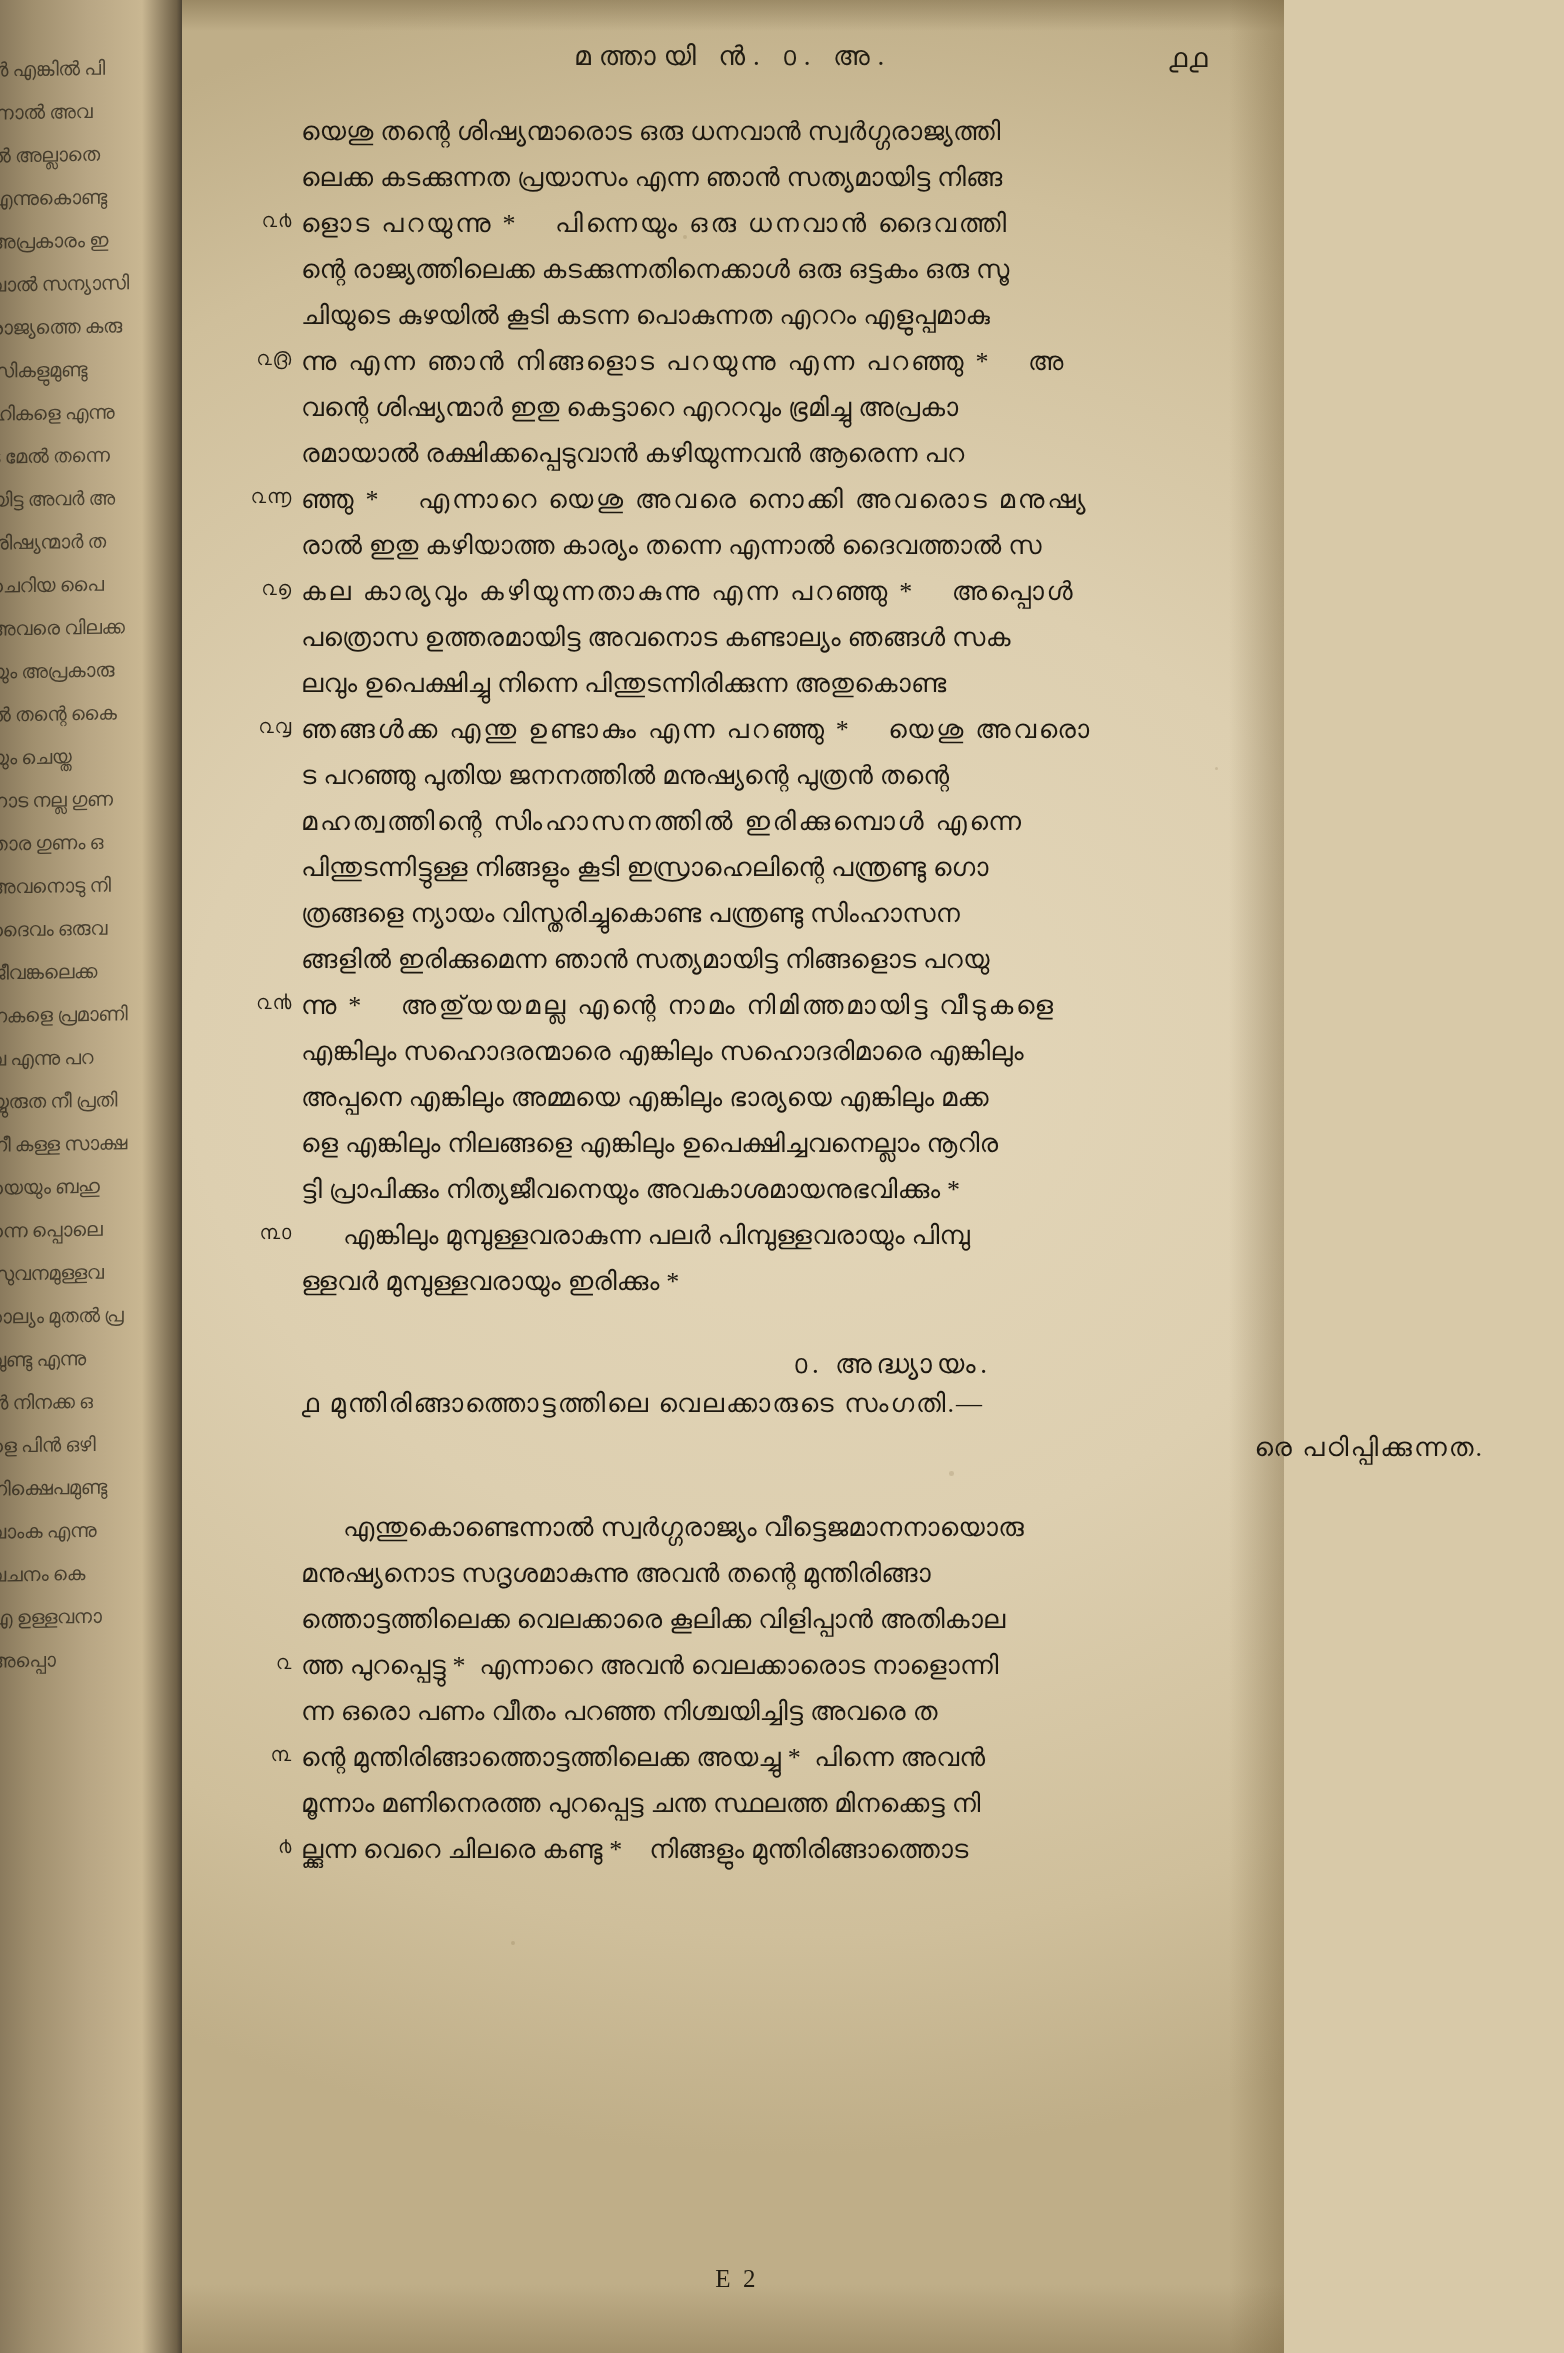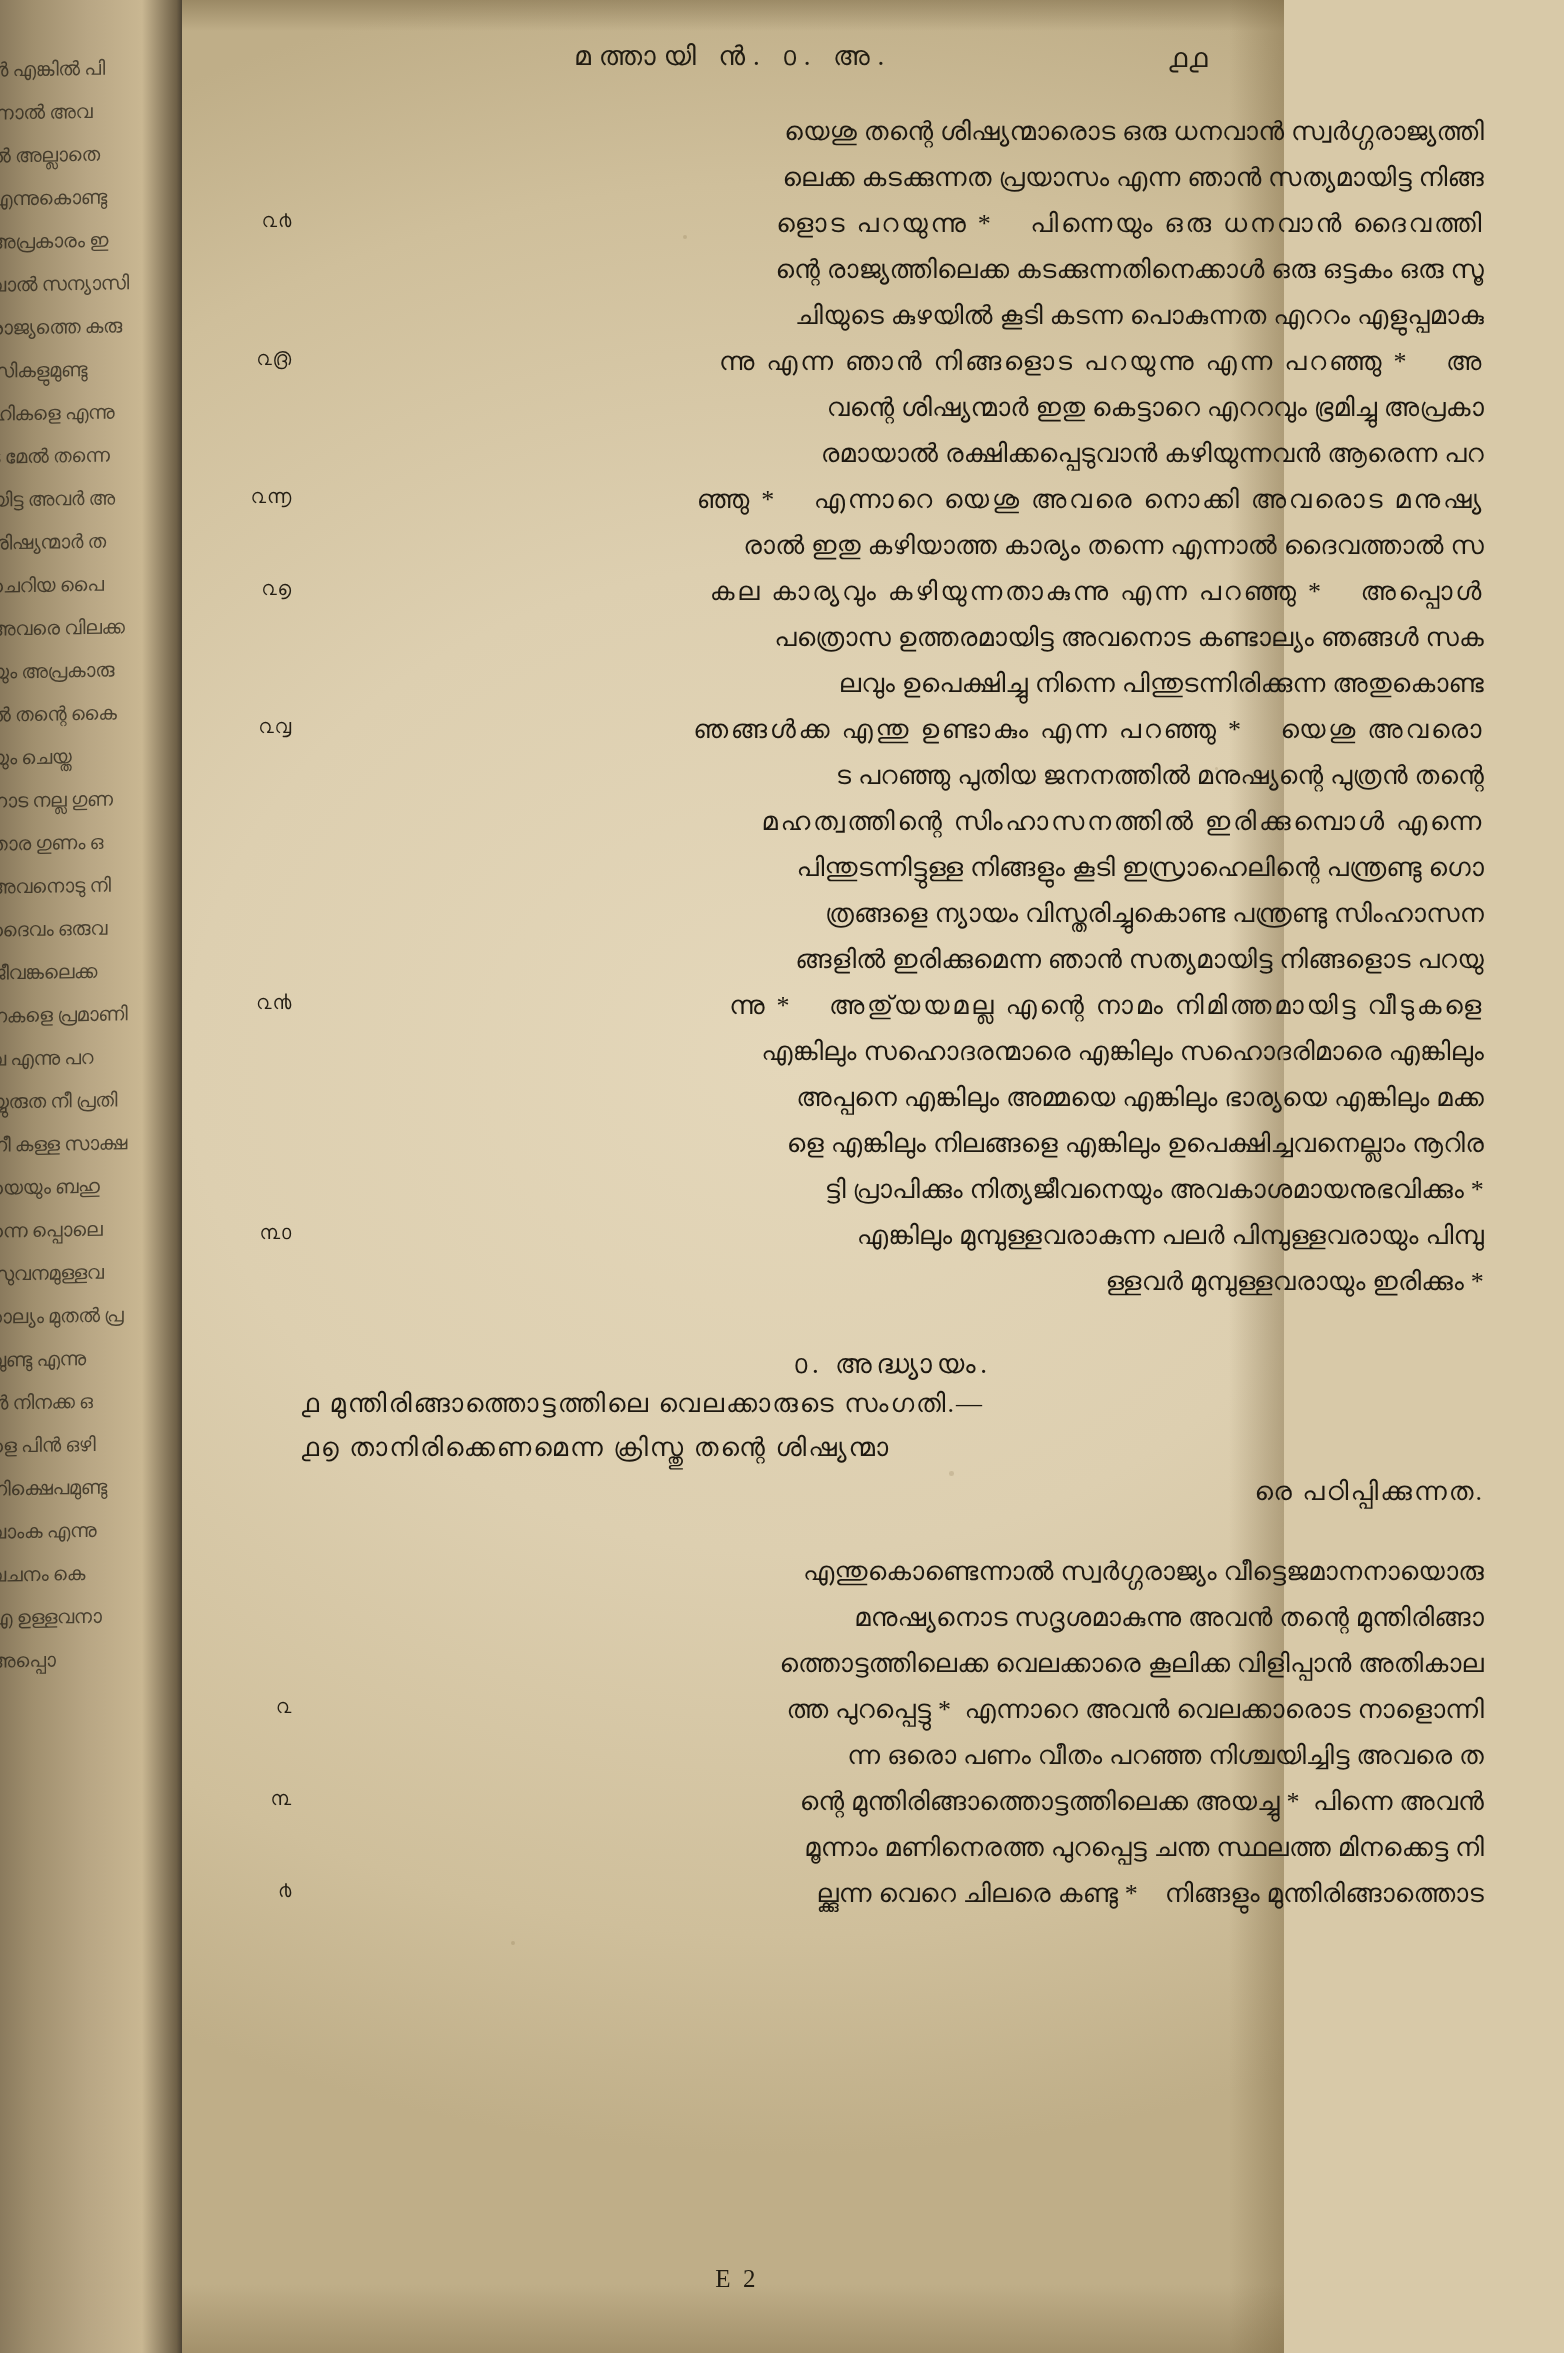--- a/index.html
+++ b/index.html
@@ -111,21 +111,20 @@
     text-align: right;
     font-size: 20px;
     color: #241e14;
     letter-spacing: 0.8px;
   }
   .ltext {
     font-size: 26px;
     color: #1d1810;
     letter-spacing: 0.2px;
     white-space: pre;
-    text-align: right;
   }
   .ltext.justify {
     display: block;
     width: 100%;
   }
   .ltext.wide  { letter-spacing: 2.7px; }
   .ltext.ind   { text-indent: 42px; }
 
   
   .chapter-gap { height: 36px; }
@@ -326,21 +325,20 @@
           </div>
         <div class="line">
             <span class="vnum"></span>
             <span class="ltext justify">ള്ളവർ മുമ്പുള്ളവരായും ഇരിക്കും *</span>
           </div>
       </div>
 
       <div class="chapter-gap"></div>
       <div class="chapter-head">൦. അദ്ധ്യായം.</div>
       <div class="summary-line">൧ മുന്തിരിങ്ങാത്തൊട്ടത്തിലെ  വെലക്കാരുടെ സംഗതി.—</div>
-      <div class="summary-line">൧൭ താനിരിക്കെണമെന്ന ക്രിസ്തു തന്റെ ശിഷ്യന്മാ</div>
       <div class="summary-line" style="text-align:right; padding-left:94px;">രെ പഠിപ്പിക്കുന്നത.</div>
       <div class="chapter-gap"></div>
 
       <div>
         <div class="line">
             <span class="vnum"></span>
             <span class="ltext justify ind">എന്തുകൊണ്ടെന്നാൽ സ്വർഗ്ഗരാജ്യം വീട്ടെജമാനനായൊരു</span>
           </div>
         <div class="line">
             <span class="vnum"></span>

